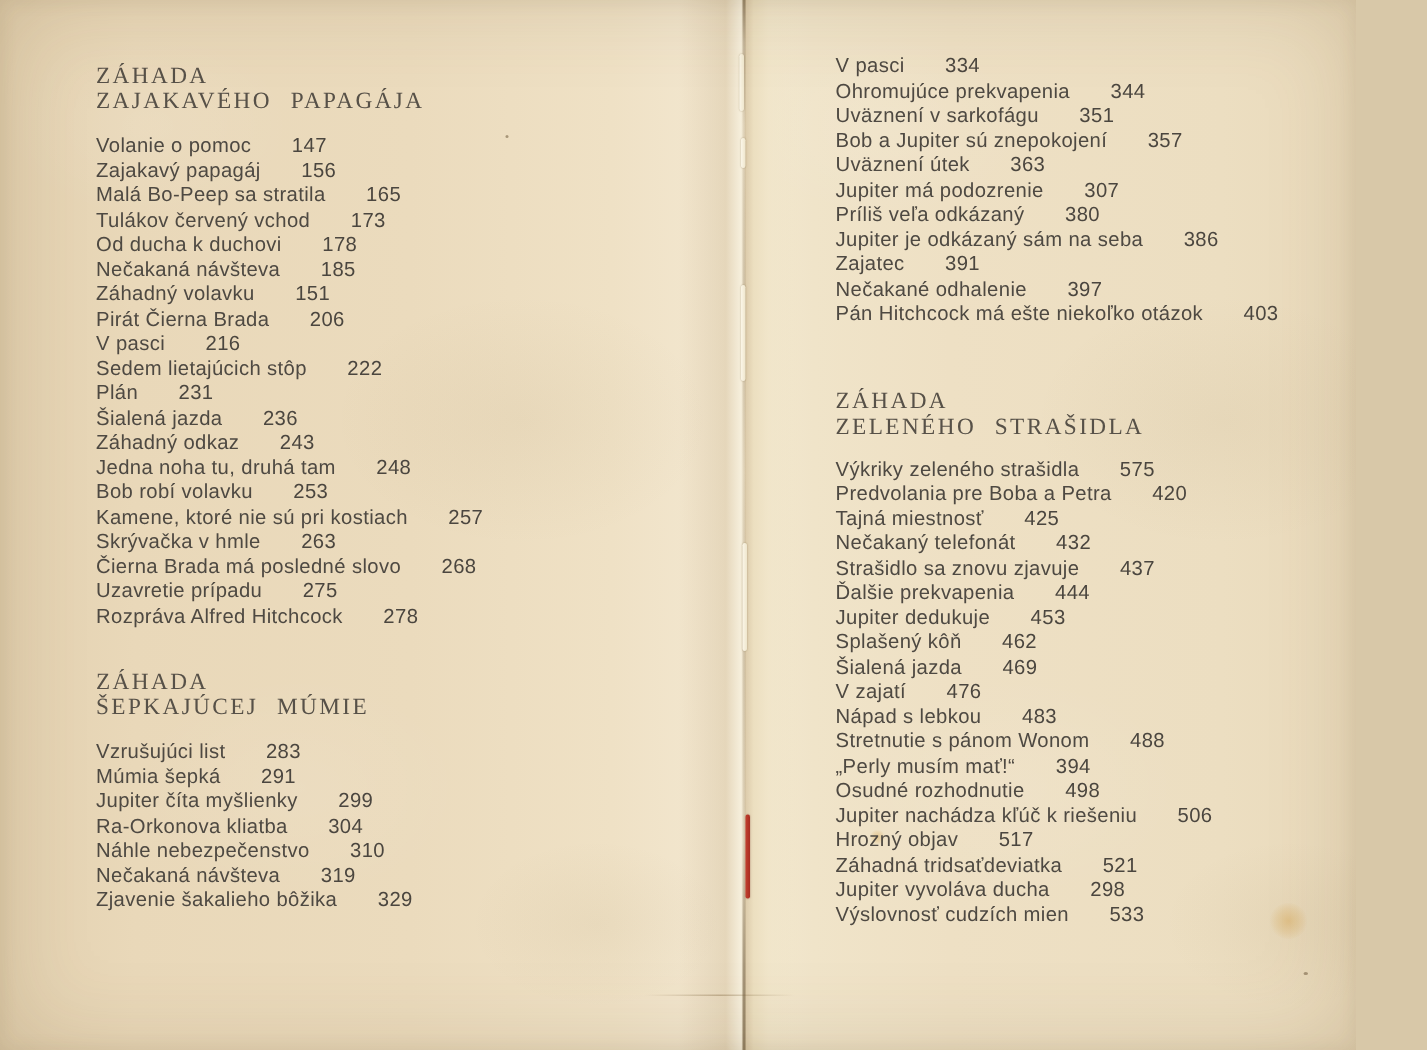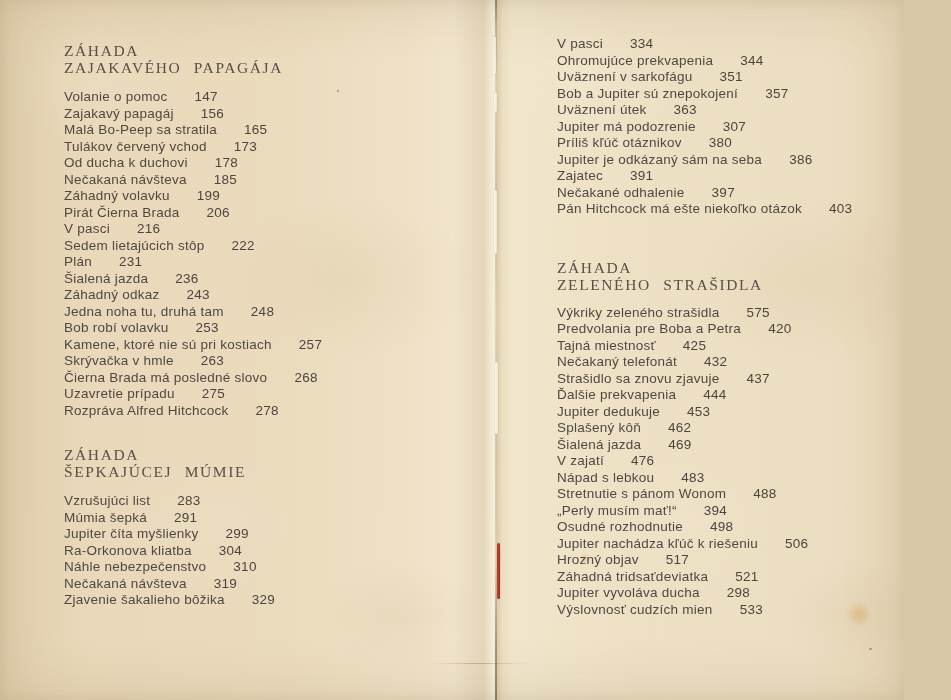--- a/index.html
+++ b/index.html
@@ -117,21 +117,21 @@
         <div class="toc-heading">
           <div>ZÁHADA</div>
           <div>ZAJAKAVÉHO PAPAGÁJA</div>
         </div>
         <div class="toc-line"><span class="toc-title">Volanie o pomoc</span><span class="toc-page">147</span></div>
         <div class="toc-line"><span class="toc-title">Zajakavý papagáj</span><span class="toc-page">156</span></div>
         <div class="toc-line"><span class="toc-title">Malá Bo-Peep sa stratila</span><span class="toc-page">165</span></div>
         <div class="toc-line"><span class="toc-title">Tulákov červený vchod</span><span class="toc-page">173</span></div>
         <div class="toc-line"><span class="toc-title">Od ducha k duchovi</span><span class="toc-page">178</span></div>
         <div class="toc-line"><span class="toc-title">Nečakaná návšteva</span><span class="toc-page">185</span></div>
-        <div class="toc-line"><span class="toc-title">Záhadný volavku</span><span class="toc-page">199</span></div>
+        <div class="toc-line"><span class="toc-title">Záhadný volavku</span><span class="toc-page">151</span></div>
         <div class="toc-line"><span class="toc-title">Pirát Čierna Brada</span><span class="toc-page">206</span></div>
         <div class="toc-line"><span class="toc-title">V pasci</span><span class="toc-page">216</span></div>
         <div class="toc-line"><span class="toc-title">Sedem lietajúcich stôp</span><span class="toc-page">222</span></div>
         <div class="toc-line"><span class="toc-title">Plán</span><span class="toc-page">231</span></div>
         <div class="toc-line"><span class="toc-title">Šialená jazda</span><span class="toc-page">236</span></div>
         <div class="toc-line"><span class="toc-title">Záhadný odkaz</span><span class="toc-page">243</span></div>
         <div class="toc-line"><span class="toc-title">Jedna noha tu, druhá tam</span><span class="toc-page">248</span></div>
         <div class="toc-line"><span class="toc-title">Bob robí volavku</span><span class="toc-page">253</span></div>
         <div class="toc-line"><span class="toc-title">Kamene, ktoré nie sú pri kostiach</span><span class="toc-page">257</span></div>
         <div class="toc-line"><span class="toc-title">Skrývačka v hmle</span><span class="toc-page">263</span></div>
@@ -154,21 +154,21 @@
       </div>
     </div>
   <div id="toc-col-right" class="toc-col">
       <div class="toc-section">
         <div class="toc-line"><span class="toc-title">V pasci</span><span class="toc-page">334</span></div>
         <div class="toc-line"><span class="toc-title">Ohromujúce prekvapenia</span><span class="toc-page">344</span></div>
         <div class="toc-line"><span class="toc-title">Uväznení v sarkofágu</span><span class="toc-page">351</span></div>
         <div class="toc-line"><span class="toc-title">Bob a Jupiter sú znepokojení</span><span class="toc-page">357</span></div>
         <div class="toc-line"><span class="toc-title">Uväznení útek</span><span class="toc-page">363</span></div>
         <div class="toc-line"><span class="toc-title">Jupiter má podozrenie</span><span class="toc-page">307</span></div>
-        <div class="toc-line"><span class="toc-title">Príliš kľúč otáznikov</span><span class="toc-page">380</span></div>
+        <div class="toc-line"><span class="toc-title">Príliš veľa odkázaný</span><span class="toc-page">380</span></div>
         <div class="toc-line"><span class="toc-title">Jupiter je odkázaný sám na seba</span><span class="toc-page">386</span></div>
         <div class="toc-line"><span class="toc-title">Zajatec</span><span class="toc-page">391</span></div>
         <div class="toc-line"><span class="toc-title">Nečakané odhalenie</span><span class="toc-page">397</span></div>
         <div class="toc-line"><span class="toc-title">Pán Hitchcock má ešte niekoľko otázok</span><span class="toc-page">403</span></div>
       </div>
       <div class="toc-section">
         <div class="toc-heading">
           <div>ZÁHADA</div>
           <div>ZELENÉHO STRAŠIDLA</div>
         </div>

